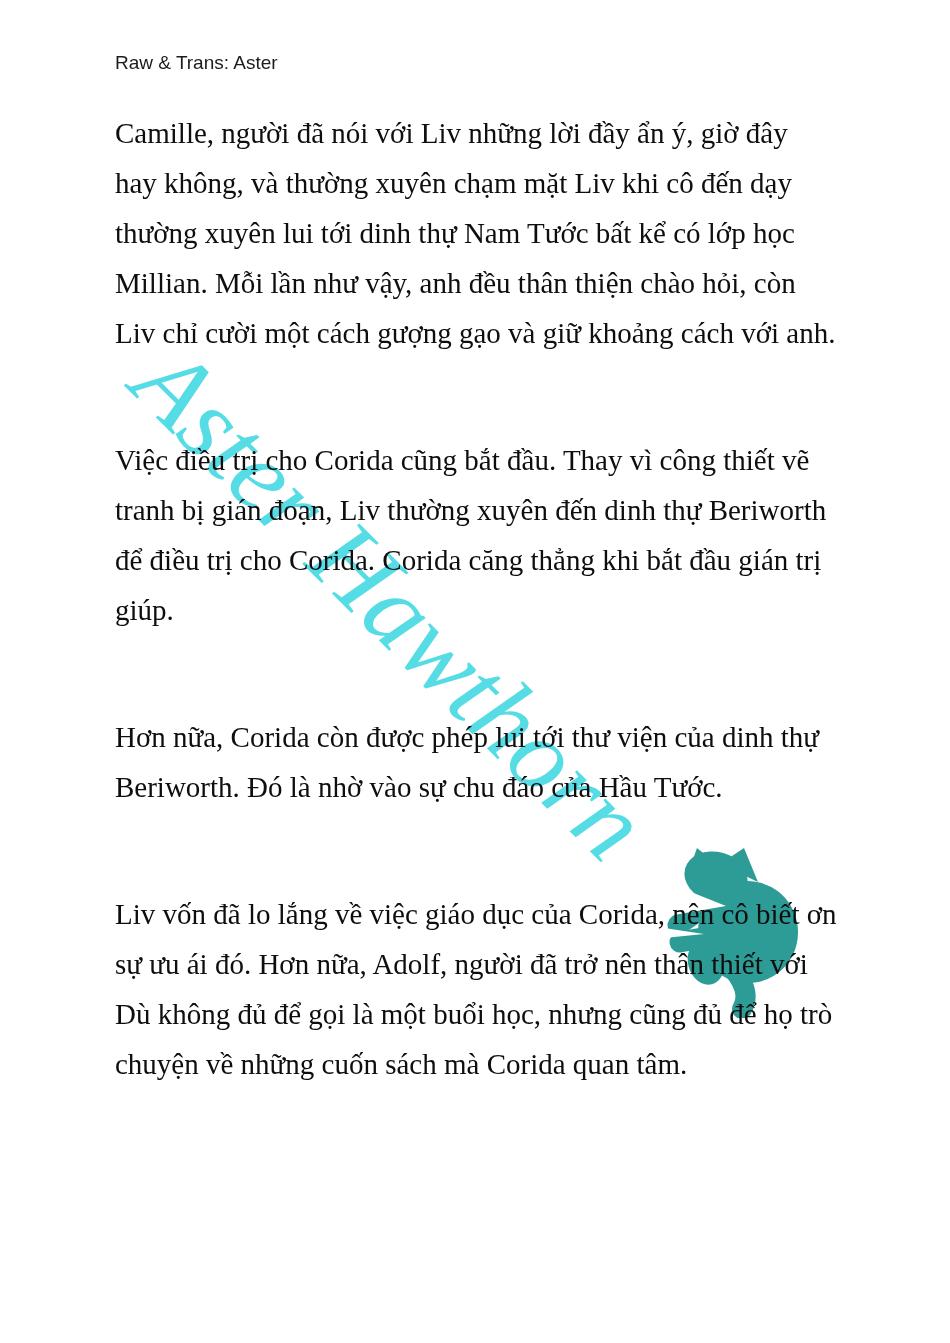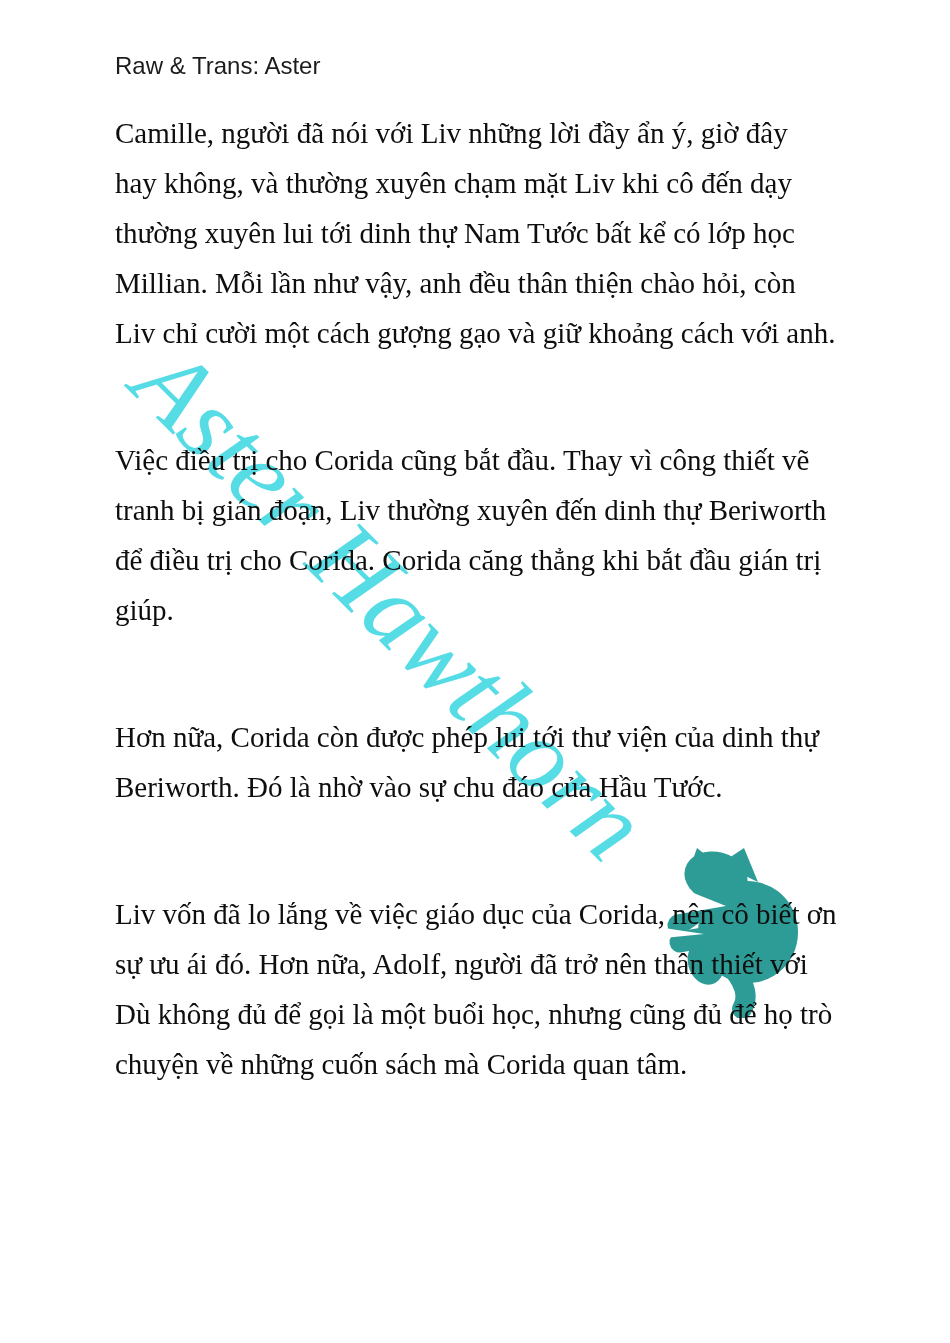--- a/index.html
+++ b/index.html
@@ -13,21 +13,21 @@
     height: 1343px;
     background: #ffffff;
     overflow: hidden;
     font-family: "Liberation Serif", "DejaVu Serif", serif;
   }
   .credit {
     position: absolute;
     left: 115px;
     top: 52px;
     font-family: "Liberation Sans", "DejaVu Sans", sans-serif;
-    font-size: 24px;
+    font-size: 19px;
     color: #1c1c1c;
     z-index: 3;
     white-space: nowrap;
   }
   .watermark {
     position: absolute;
     left: 190px;
     top: 327px;
     font-size: 105px;
     font-style: italic;

